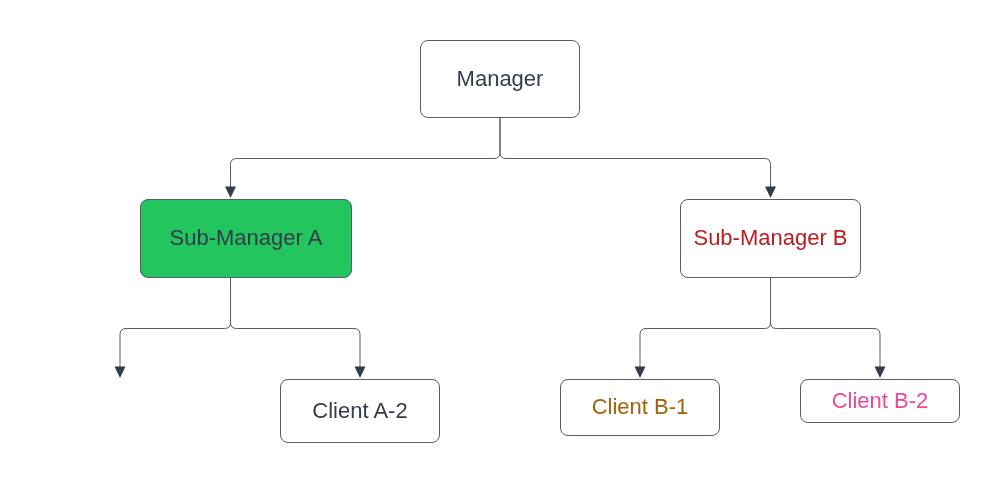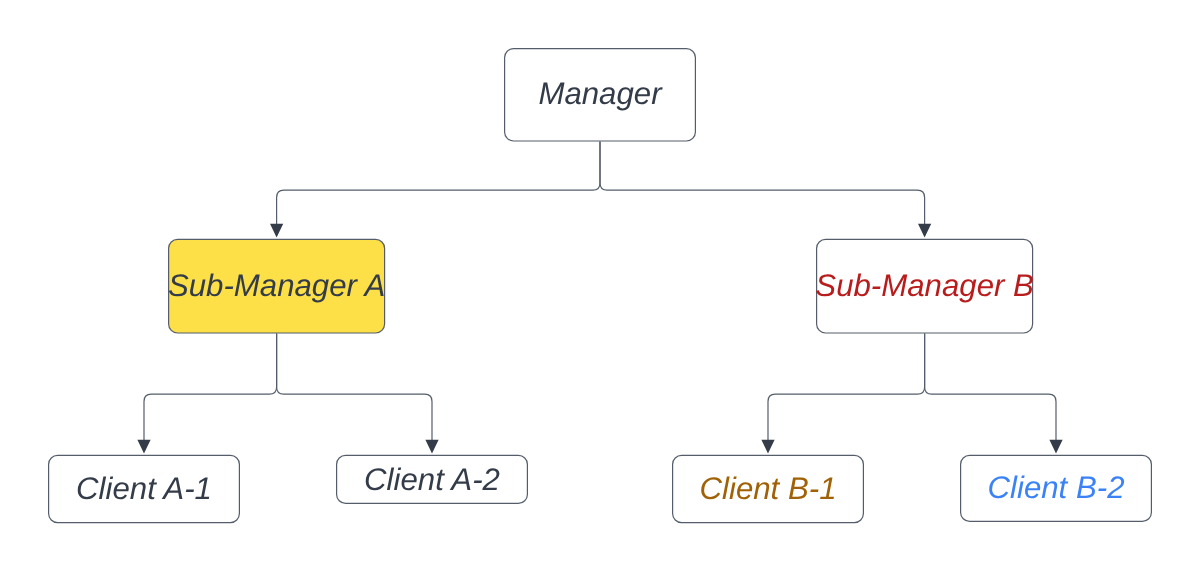--- a/index.html
+++ b/index.html
@@ -24,26 +24,25 @@
   }
   .node {
     position: absolute;
     box-sizing: border-box;
     display: flex;
     align-items: center;
     justify-content: center;
     background: #ffffff;
     border: 1px solid #555d6b;
     border-radius: 8px;
-    font-size: 26px;
+    font-size: 22px;
     line-height: 1.2;
     color: #343c49;
     white-space: nowrap;
     text-align: right;
-    font-style: italic;
   }
 </style>
 </head>
 <body>
 
 <div class="canvas">
 
   <svg class="connectors" width="1000" height="480" viewBox="0 0 1000 480" xmlns="http://www.w3.org/2000/svg">
       <path d="M 500 118 L 500 152.5 Q 500 158.5 494 158.5 L 236.5 158.5 Q 230.5 158.5 230.5 164.5 L 230.5 187" fill="none" stroke="#555d6b" stroke-width="1"></path>
       <polygon points="225,186.5 236,186.5 230.5,198" fill="#343b49"></polygon>
@@ -53,20 +52,19 @@
       <polygon points="114.5,366.5 125.5,366.5 120,378" fill="#343b49"></polygon>
       <path d="M 230.5 278 L 230.5 322.5 Q 230.5 328.5 236.5 328.5 L 354 328.5 Q 360 328.5 360 334.5 L 360 367" fill="none" stroke="#555d6b" stroke-width="1"></path>
       <polygon points="354.5,366.5 365.5,366.5 360,378" fill="#343b49"></polygon>
       <path d="M 770.5 278 L 770.5 322.5 Q 770.5 328.5 764.5 328.5 L 646 328.5 Q 640 328.5 640 334.5 L 640 367" fill="none" stroke="#555d6b" stroke-width="1"></path>
       <polygon points="634.5,366.5 645.5,366.5 640,378" fill="#343b49"></polygon>
       <path d="M 770.5 278 L 770.5 322.5 Q 770.5 328.5 776.5 328.5 L 874 328.5 Q 880 328.5 880 334.5 L 880 367" fill="none" stroke="#555d6b" stroke-width="1"></path>
       <polygon points="874.5,366.5 885.5,366.5 880,378" fill="#343b49"></polygon>
     </svg>
 
   <div class="node" style="left: 420px; top: 40px; width: 160px; height: 78px; border-color: rgb(85, 93, 107); color: rgb(52, 60, 73); background: rgb(255, 255, 255);">Manager</div>
-  <div class="node" style="left: 140px; top: 199px; width: 181px; height: 79px; border-color: rgb(85, 93, 107); color: rgb(52, 60, 73); background: #fde047;">Sub-Manager A</div>
+  <div class="node" style="left: 140px; top: 199px; width: 212px; height: 79px; border-color: rgb(85, 93, 107); color: rgb(52, 60, 73); background: #22c55e;">Sub-Manager A</div>
   <div class="node" style="left: 680px; top: 199px; width: 181px; height: 79px; border-color: rgb(85, 93, 107); color: #b91c1c; background: rgb(255, 255, 255);">Sub-Manager B</div>
-  <div class="node" style="left: 40px; top: 379px; width: 160px; height: 57px; border-color: rgb(85, 93, 107); color: rgb(52, 60, 73); background: rgb(255, 255, 255);">Client A-1</div>
-  <div class="node" style="left: 280px; top: 379px; width: 160px; height: 41px; border-color: rgb(85, 93, 107); color: rgb(52, 60, 73); background: rgb(255, 255, 255);">Client A-2</div>
+  <div class="node" style="left: 280px; top: 379px; width: 160px; height: 64px; border-color: rgb(85, 93, 107); color: rgb(52, 60, 73); background: rgb(255, 255, 255);">Client A-2</div>
   <div class="node" style="left: 560px; top: 379px; width: 160px; height: 57px; border-color: rgb(85, 93, 107); color: #a16207; background: rgb(255, 255, 255);">Client B-1</div>
-  <div class="node" style="left: 800px; top: 379px; width: 160px; height: 56px; border-color: rgb(85, 93, 107); color: #3b82f6; background: rgb(255, 255, 255);">Client B-2</div>
+  <div class="node" style="left: 800px; top: 379px; width: 160px; height: 44px; border-color: rgb(85, 93, 107); color: #ec4899; background: rgb(255, 255, 255);">Client B-2</div>
 
 </div>
 
 </body></html>

